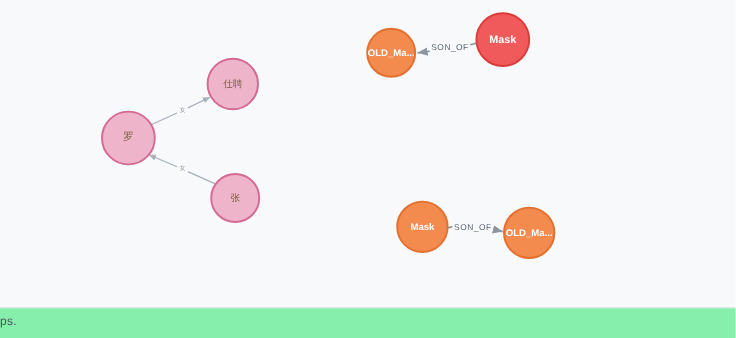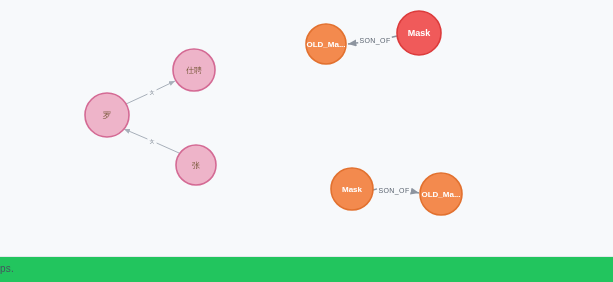--- a/index.html
+++ b/index.html
@@ -90,21 +90,21 @@
     pointer-events: none;
   }
 
   
   #bottom-panel {
     position: absolute;
     left: 0;
     top: 256px;
     width: 613px;
     height: 26px;
-    background: #22c55e;
+    background: #86efac;
     border-top: 1px solid #e4e8ec;
     box-sizing: border-box;
   }
 
   #bottom-text {
     position: absolute;
     left: 0px;
     top: 6px;
     font-size: 10px;
     color: #46525e;

